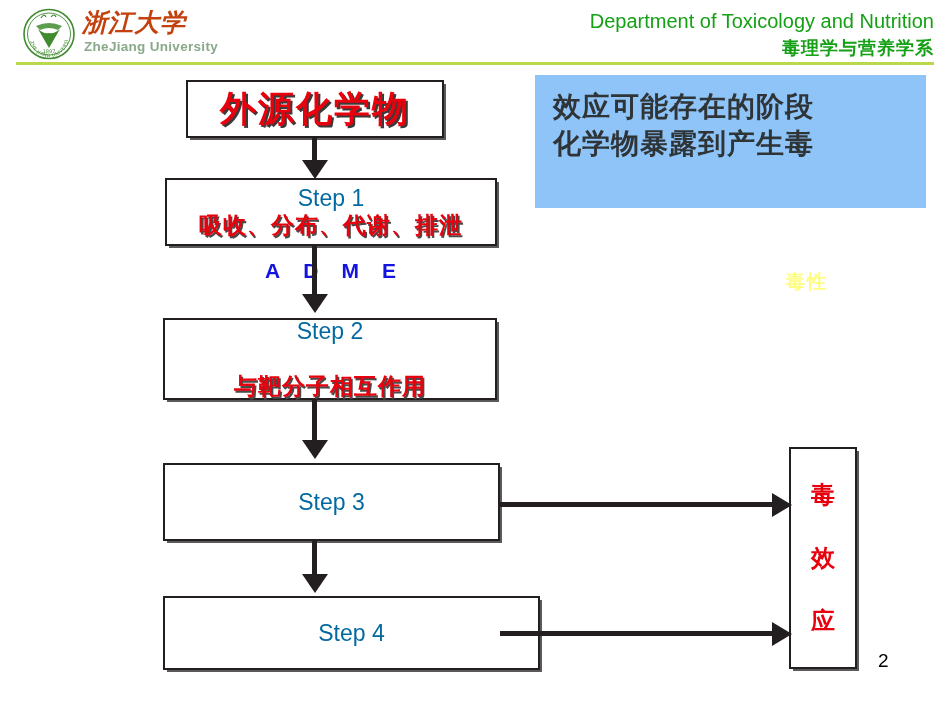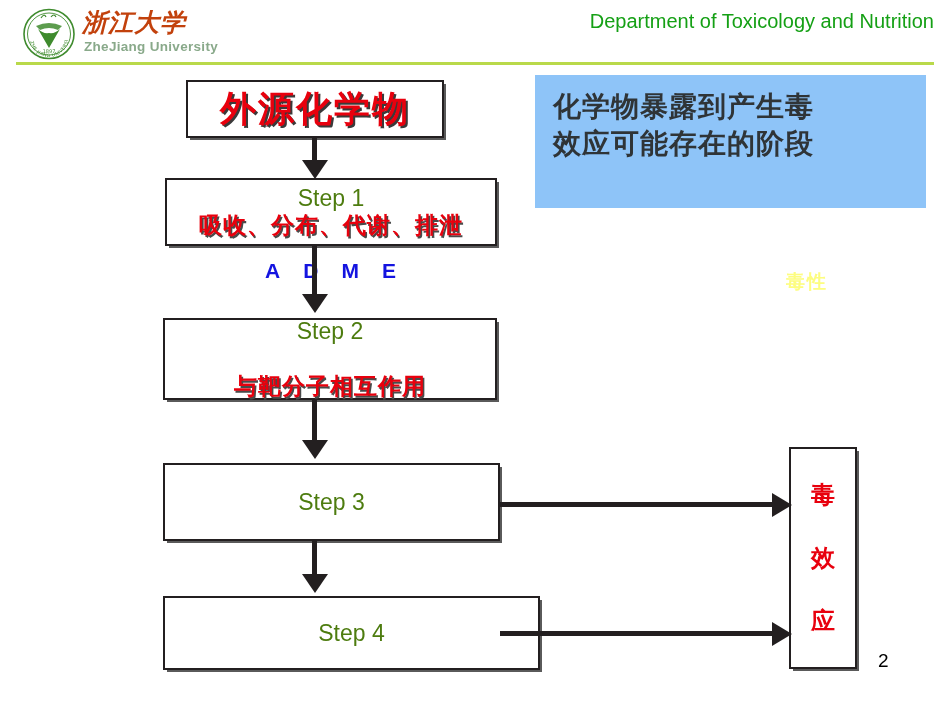--- a/index.html
+++ b/index.html
@@ -99,21 +99,21 @@
     font-weight: bold;
     color: #e8000d;
     text-shadow: 2px 2px 0 #3a3a3a;
     letter-spacing: 2px;
     white-space: nowrap;
     line-height: 1;
   }
   .step-label {
     font-family: "Liberation Sans", sans-serif;
     font-size: 23px;
-    color: #4d7c0f;
+    color: #0369a1;
     white-space: nowrap;
     line-height: 1.05;
   }
   .step-cn {
     font-family: "DejaVu Sans", sans-serif;
     font-size: 23px;
     font-weight: bold;
     color: #e8000d;
     text-shadow: 1.5px 1.5px 0 #4a4a4a;
     letter-spacing: 1px;
@@ -243,26 +243,27 @@
         <path id="sealArc" d="M8 30 A19 19 0 0 0 46 30" fill="none"></path>
         <text font-size="4.6" fill="#3f8b2e" font-family="DejaVu Sans" letter-spacing="0.4">
           <textPath href="#sealArc" startOffset="6%">ZHE JIANG UNIVERSITY</textPath>
         </text>
       </svg>
       <div class="logo-cn">浙江大学</div>
       <div class="logo-en">ZheJiang University</div>
     </div>
 
     <div class="dept-en">Department of Toxicology and Nutrition</div>
+    <div class="dept-cn">毒理学与营养学系</div>
     <div class="header-rule"></div>
   </div>
 
   <div id="callout">
+    <div class="callout-text">效应可能存在的阶段</div>
     <div class="callout-text">化学物暴露到产生毒</div>
-    <div class="callout-text">效应可能存在的阶段</div>
   </div>
 
   <div id="toxicity-label">毒性</div>
 
   <div class="fbox" id="box-source">
     <div class="title-red">外源化学物</div>
   </div>
 
   <div class="fbox" id="box-step1">
     <div class="step-label">Step 1</div>

